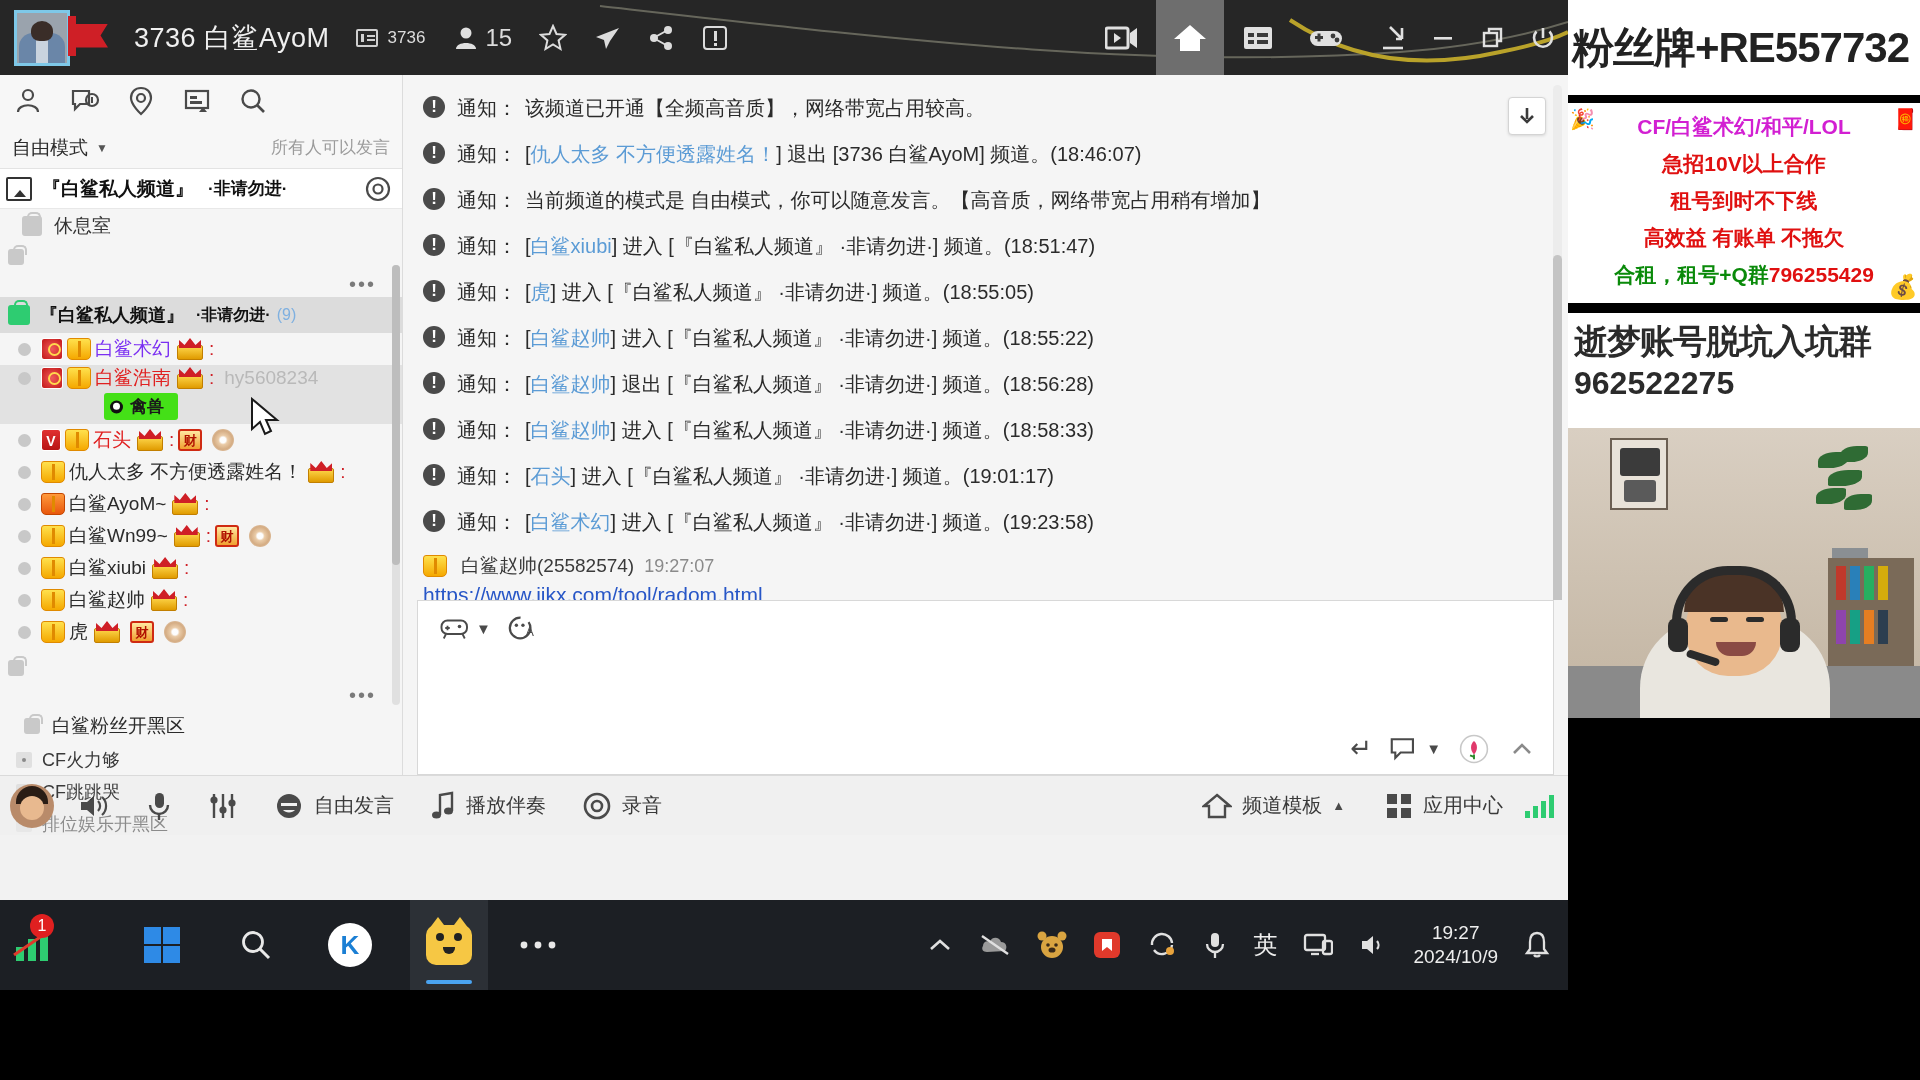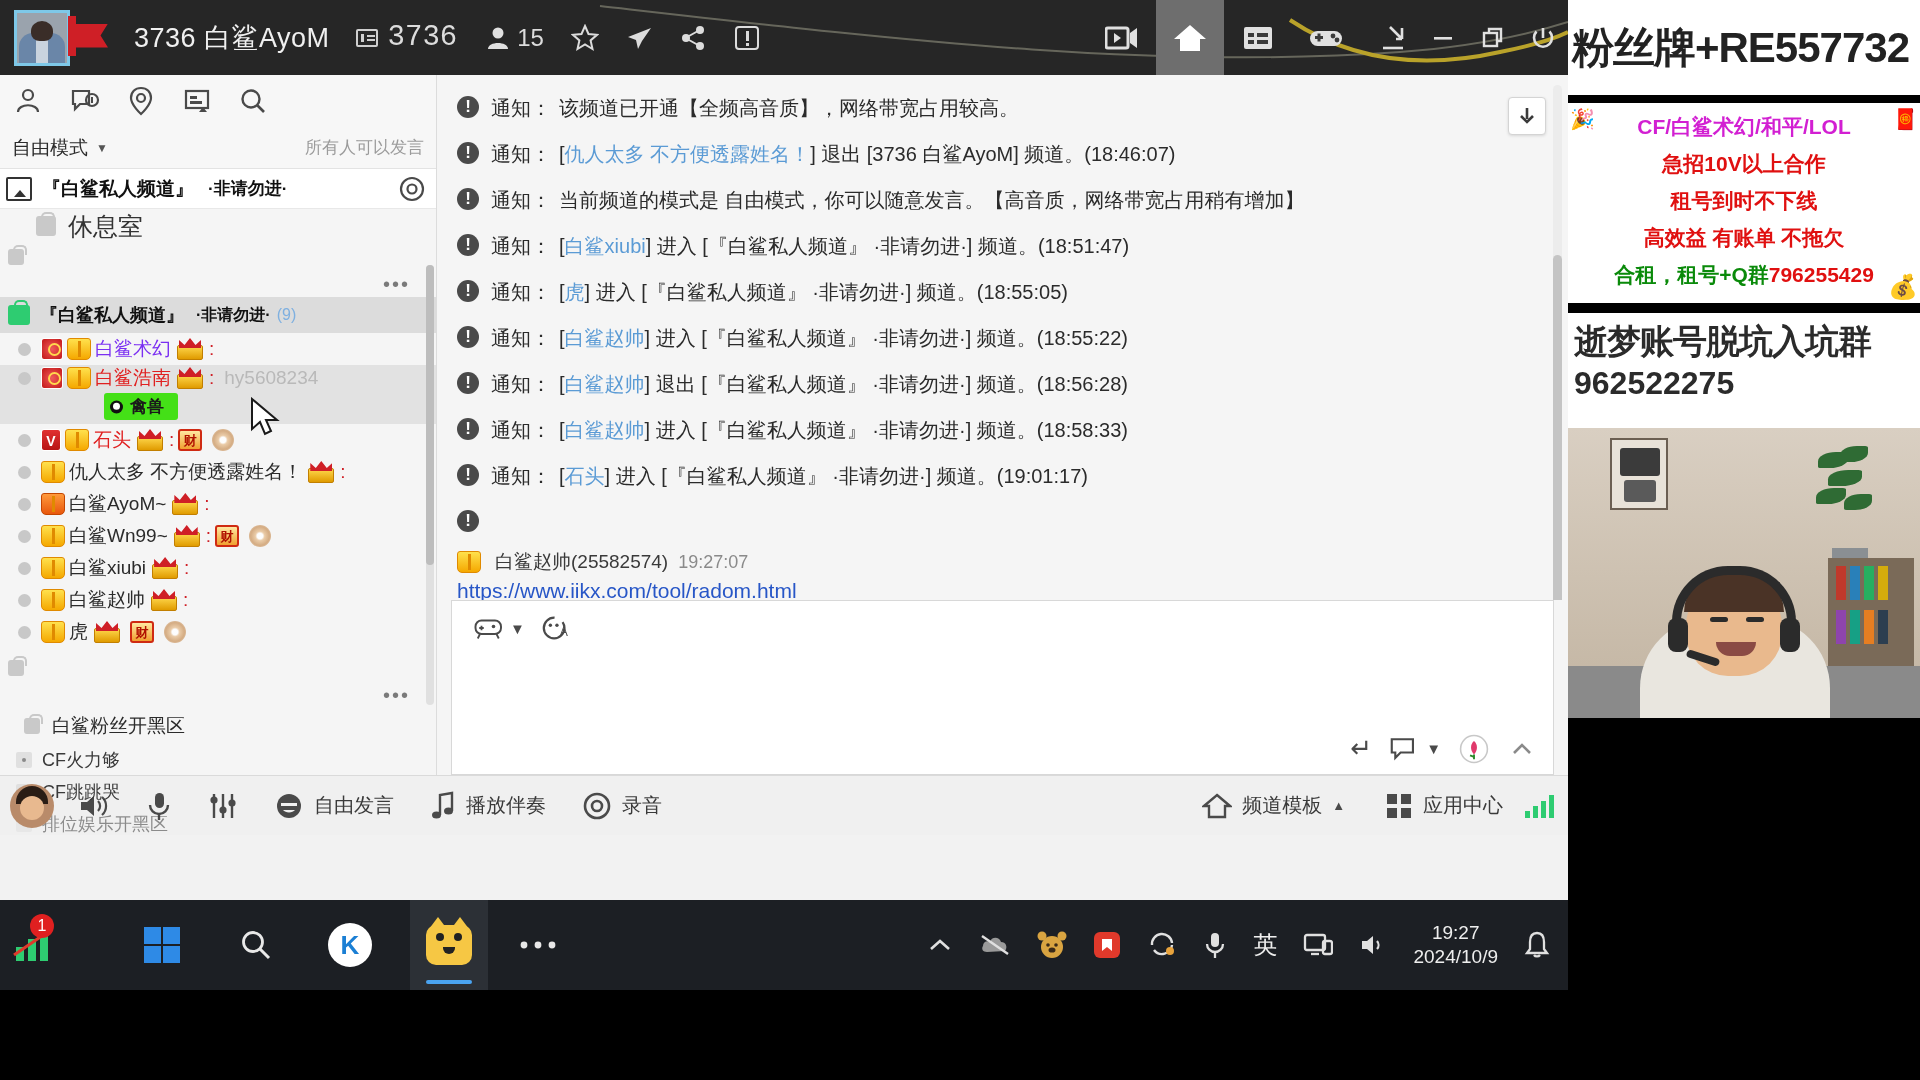--- a/index.html
+++ b/index.html
@@ -54,40 +54,40 @@
   }
   .tb-title {
     font-size: 27px; color: #f0f0f0; margin-left: 22px; white-space: nowrap; letter-spacing: 0.5px;
   }
   .tb-id-icon {
     display:inline-block; width:22px; height:18px; border:2px solid #cfcfcf; border-radius:2px;
     position: relative; margin-left: 26px; vertical-align: middle;
   }
   .tb-id-icon:before{content:"";position:absolute;left:3px;top:3px;width:3px;height:8px;background:#cfcfcf;}
   .tb-id-icon:after{content:"";position:absolute;left:9px;top:4px;width:8px;height:2px;background:#cfcfcf;box-shadow:0 4px 0 #cfcfcf;}
-  .tb-id-num { font-size: 29px; color:#dcdcdc; margin-left: 10px; font-family: Liberation Mono, monospace; }
+  .tb-id-num { font-size: 17px; color:#dcdcdc; margin-left: 10px; }
   .tb-user-icon { margin-left: 30px; }
   .tb-count { font-size: 24px; color:#dcdcdc; margin-left: 8px; }
   .tb-icons { display:flex; align-items:center; gap: 24px; margin-left: 26px; }
   .icon-btn { width: 30px; height: 30px; display:flex; align-items:center; justify-content:center; cursor:pointer; }
   .tb-right {
     margin-left: auto; display:flex; align-items:stretch; height: 75px; position: relative; z-index:3;
   }
   .tb-nav {
     width: 68px; display:flex; align-items:center; justify-content:center; cursor:pointer;
   }
   .tb-nav.active { background:#6e6e6e; }
   .tb-winbtns { display:flex; align-items:center; gap: 0; margin-left: 8px; }
   .tb-winbtn { width: 50px; height: 75px; display:flex; align-items:center; justify-content:center; cursor:pointer; }
 
   
   .app-body { display:flex; height: 700px; width: 1568px; }
 
   
-  .sidebar { width: 437px; background:#f5f5f5; position: relative; border-right:1px solid #dcdcdc; }
+  .sidebar { width: 403px; background:#f5f5f5; position: relative; border-right:1px solid #dcdcdc; }
   .side-tools {
     height: 52px; display:flex; align-items:center; gap: 26px; padding-left: 14px;
     background:#f7f7f7;
   }
   .side-mode {
     height: 42px; display:flex; align-items:center; padding: 0 12px; border-bottom:1px solid #e3e3e3;
     background:#f7f7f7;
   }
   .mode-label { font-size: 19px; color:#2b2b2b; }
   .mode-caret { margin-left:8px; font-size: 12px; color:#555; }
@@ -101,21 +101,21 @@
     width: 26px; height: 24px; border:2px solid #333; border-radius:2px; position:relative; margin-right: 10px; flex:none;
   }
   .chan-header .collapse:after {
     content:""; position:absolute; left:6px; bottom:2px; border-left:6px solid transparent;
     border-right:6px solid transparent; border-bottom:7px solid #333;
   }
   .chan-title { font-size: 19px; color:#111; font-weight: bold; white-space:nowrap; }
   .chan-sub { font-size: 17px; color:#111; margin-left: 14px; white-space:nowrap; font-weight:bold;}
   .chan-loc { margin-left:auto; margin-right:4px; }
 
-  .room-row { display:flex; align-items:center; height: 34px; padding-left: 36px; font-size:25px; color:#333; }
+  .room-row { display:flex; align-items:center; height: 34px; padding-left: 22px; font-size:19px; color:#333; }
   .lock-ico {
     width:20px; height:20px; background:#c9c9c9; border-radius:3px; position:relative; margin-right:12px; flex:none;
   }
   .lock-ico:before{
     content:""; position:absolute; left:5px; top:-4px; width:10px; height:8px;
     border:2px solid #c9c9c9; border-bottom:none; border-radius:5px 5px 0 0;
   }
   .lock-small { width:16px;height:16px; }
   .dots-row { height:26px; display:flex; align-items:center; justify-content:flex-end; padding-right:26px; color:#7a7a7a; font-size:20px; letter-spacing:2px;}
   .lock-only-row { height:28px; display:flex; align-items:center; padding-left:8px;}
@@ -738,20 +738,21 @@
             <span><span class="lbl-notice">通知：</span><span class="msg-text" style="margin-left:8px">[</span><span class="blue">白鲨赵帅</span><span class="msg-text">] 进入 [『白鲨私人频道』    ·非请勿进·] 频道。(18:58:33)</span></span>
           </div>
 
           <div class="msg">
             <span class="notice-ico">!</span>
             <span><span class="lbl-notice">通知：</span><span class="msg-text" style="margin-left:8px">[</span><span class="blue">石头</span><span class="msg-text">] 进入 [『白鲨私人频道』    ·非请勿进·] 频道。(19:01:17)</span></span>
           </div>
 
           <div class="msg">
             <span class="notice-ico">!</span>
+            <span><span class="lbl-notice">通知：</span><span class="msg-text" style="margin-left:8px">[</span><span class="blue">白鲨术幻</span><span class="msg-text">] 进入 [『白鲨私人频道』    ·非请勿进·] 频道。(19:23:58)</span></span>
           </div>
 
           <div class="usermsg">
             <div class="head">
               <span class="badge badge-shirt"></span>
               <span class="name">白鲨赵帅(25582574)</span>
               <span class="time">19:27:07</span>
             </div>
             <div>
               <a class="link" href="#">https://www.iikx.com/tool/radom.html</a>

